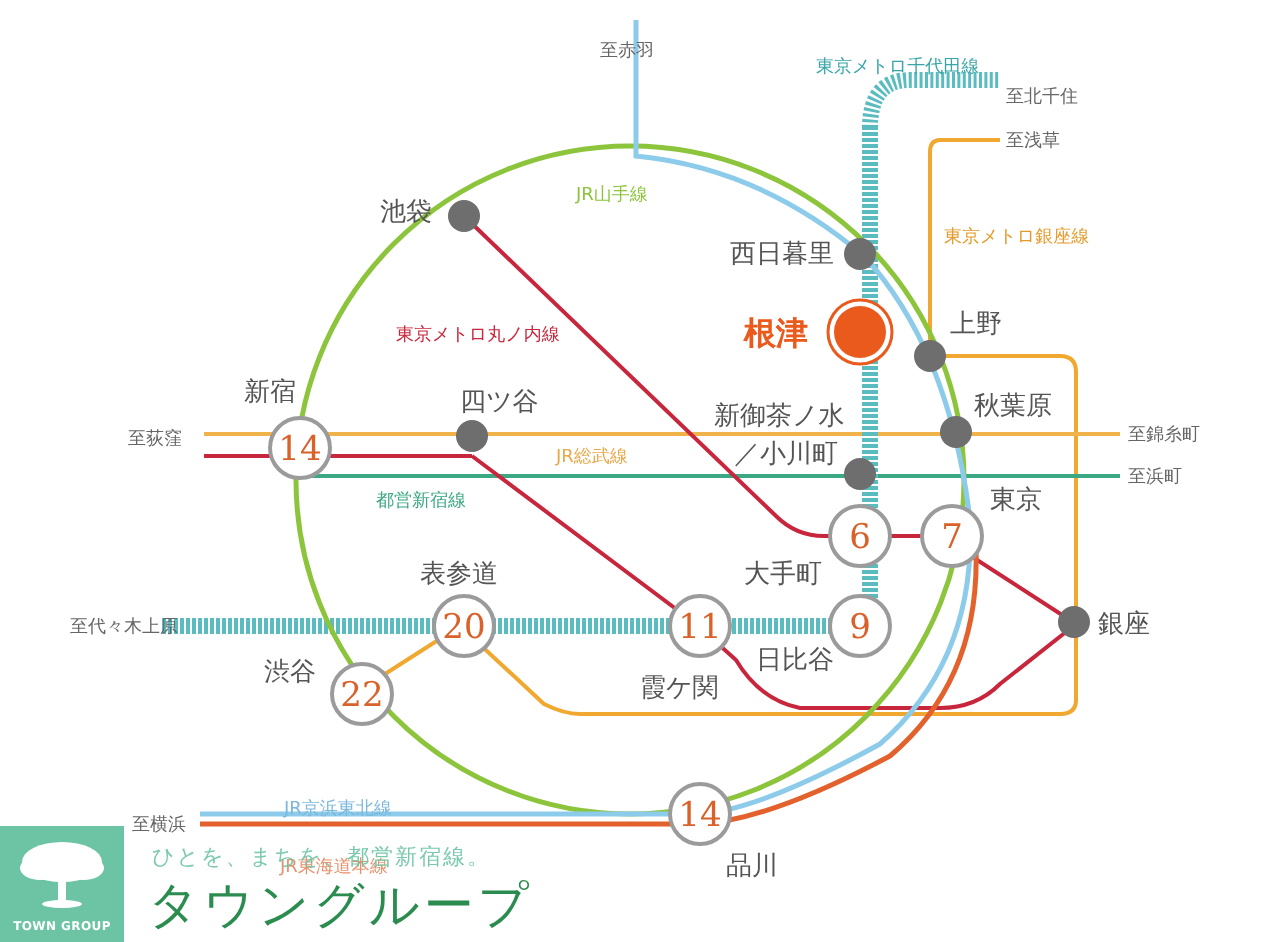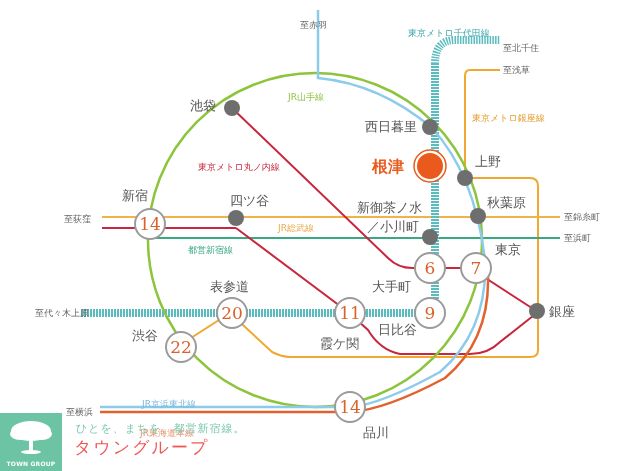--- a/index.html
+++ b/index.html
@@ -9,21 +9,21 @@
   .st-label { font-family:"DejaVu Serif", serif; font-size:13px; fill:#555555; }
   .dest { font-family:"DejaVu Sans", sans-serif; font-size:9px; fill:#666666; }
   .line-label { font-family:"DejaVu Sans", sans-serif; font-size:9px; }
   .min { font-family:"DejaVu Serif", serif; font-size:17px; fill:#d9622b; text-anchor:middle; }
   .logo-box { position:absolute; left:0; top:413px; width:62px; height:58px; background:#6cc4a4; }
   .logo-text { position:absolute; left:0; bottom:4px; width:62px; text-align:center; color:#ffffff;
                font-family:"DejaVu Sans", sans-serif; font-size:6px; font-weight:bold; letter-spacing:0.2px; }
   .tagline { position:absolute; left:76px; top:421px; font-family:"DejaVu Sans", sans-serif;
              font-size:11px; color:#6cc4a4; letter-spacing:1px; opacity:0.9; }
   .brand { position:absolute; left:74px; top:436px; font-family:Liberation Mono, monospace;
-           font-size:17px; color:#ef4444; letter-spacing:2px; opacity:0.9; }
+           font-size:25px; color:#15803d; letter-spacing:2px; opacity:0.9; }
 </style>
 </head>
 <body>
 
 <svg id="map" viewBox="0 0 640 471" xmlns="http://www.w3.org/2000/svg">
   <defs>
     <pattern id="hatchV" width="3" height="3" patternUnits="userSpaceOnUse">
       <rect width="2" height="3" fill="#5bbcc0"></rect>
     </pattern>
     <pattern id="hatchH" width="3" height="3" patternUnits="userSpaceOnUse">

